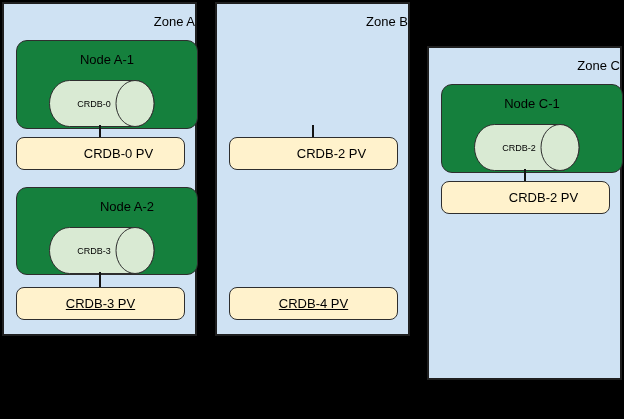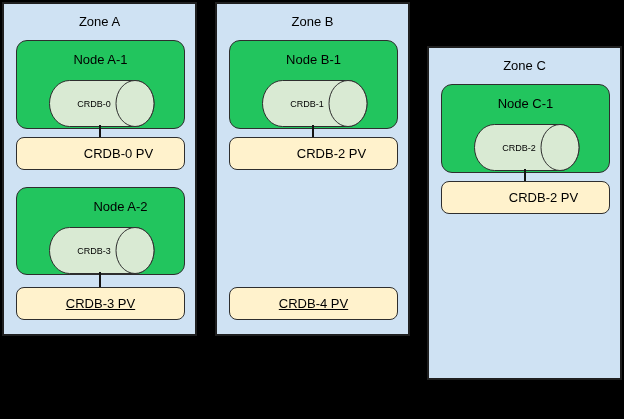--- a/index.html
+++ b/index.html
@@ -15,27 +15,27 @@
     width:195px; height:334px;
     background:#cfe2f3;
     border:2px solid #1f1f1f;
     box-sizing:border-box;
   }
   .zone-a { left:2px; }
   .zone-b { left:215px; }
   .zone-c { left:427px;margin-top:44px; }
   .zone-title {
     position:absolute; top:10px; left:0; right:0;
-    text-align:center;
+    text-align:right;
     font-size:13px; color:#000;
   }
   .node {
     position:absolute; left:12px;
-    width:169px;
-    background:#22c55e;
+    width:182px;
+    background:#15803d;
     border:1px solid #2e2e2e;
     border-radius:11px;
     box-sizing:border-box;
   }
   .node-row1 { top:36px; height:89px; }
   .node-row2 { top:183px; height:88px;padding-left:40px; }
   .node-title {
     margin-top:11px;
     text-align:center;
     font-size:13px; color:#000;
@@ -90,28 +90,20 @@
       <text x="46" y="28" text-anchor="middle" font-size="9" fill="#000">CRDB-3</text>
     </svg>
   </div>
   <div class="connector connector-row2"></div>
   <div class="pv pv-row2">CRDB-3 PV</div>
 </div>
 
 <div class="zone zone-b">
   <div class="zone-title">Zone B</div>
 
-  <div class="node node-row1">
-    <div class="node-title">Node B-1</div>
-    <svg class="cylinder" viewBox="0 0 107 48">
-      <path d="M 21.5 1.5 L 87 1.5 A 19 23 0 0 1 106 24.5 A 19 23 0 0 1 87 47.5 L 21.5 47.5 A 20 23 0 0 1 1.5 24.5 A 20 23 0 0 1 21.5 1.5 Z" fill="#d9ead3" stroke="#2e2e2e" stroke-width="1"></path>
-      <ellipse cx="87" cy="24.5" rx="19" ry="23" fill="#d9ead3" stroke="#2e2e2e" stroke-width="1"></ellipse>
-      <text x="46" y="28" text-anchor="middle" font-size="9" fill="#000">CRDB-1</text>
-    </svg>
-  </div>
   <div class="connector connector-row1"></div>
   <div class="pv pv-row1">CRDB-2 PV</div>
 
   <div class="pv pv-row2">CRDB-4 PV</div>
 </div>
 
 <div class="zone zone-c">
   <div class="zone-title">Zone C</div>
 
   <div class="node node-row1">

